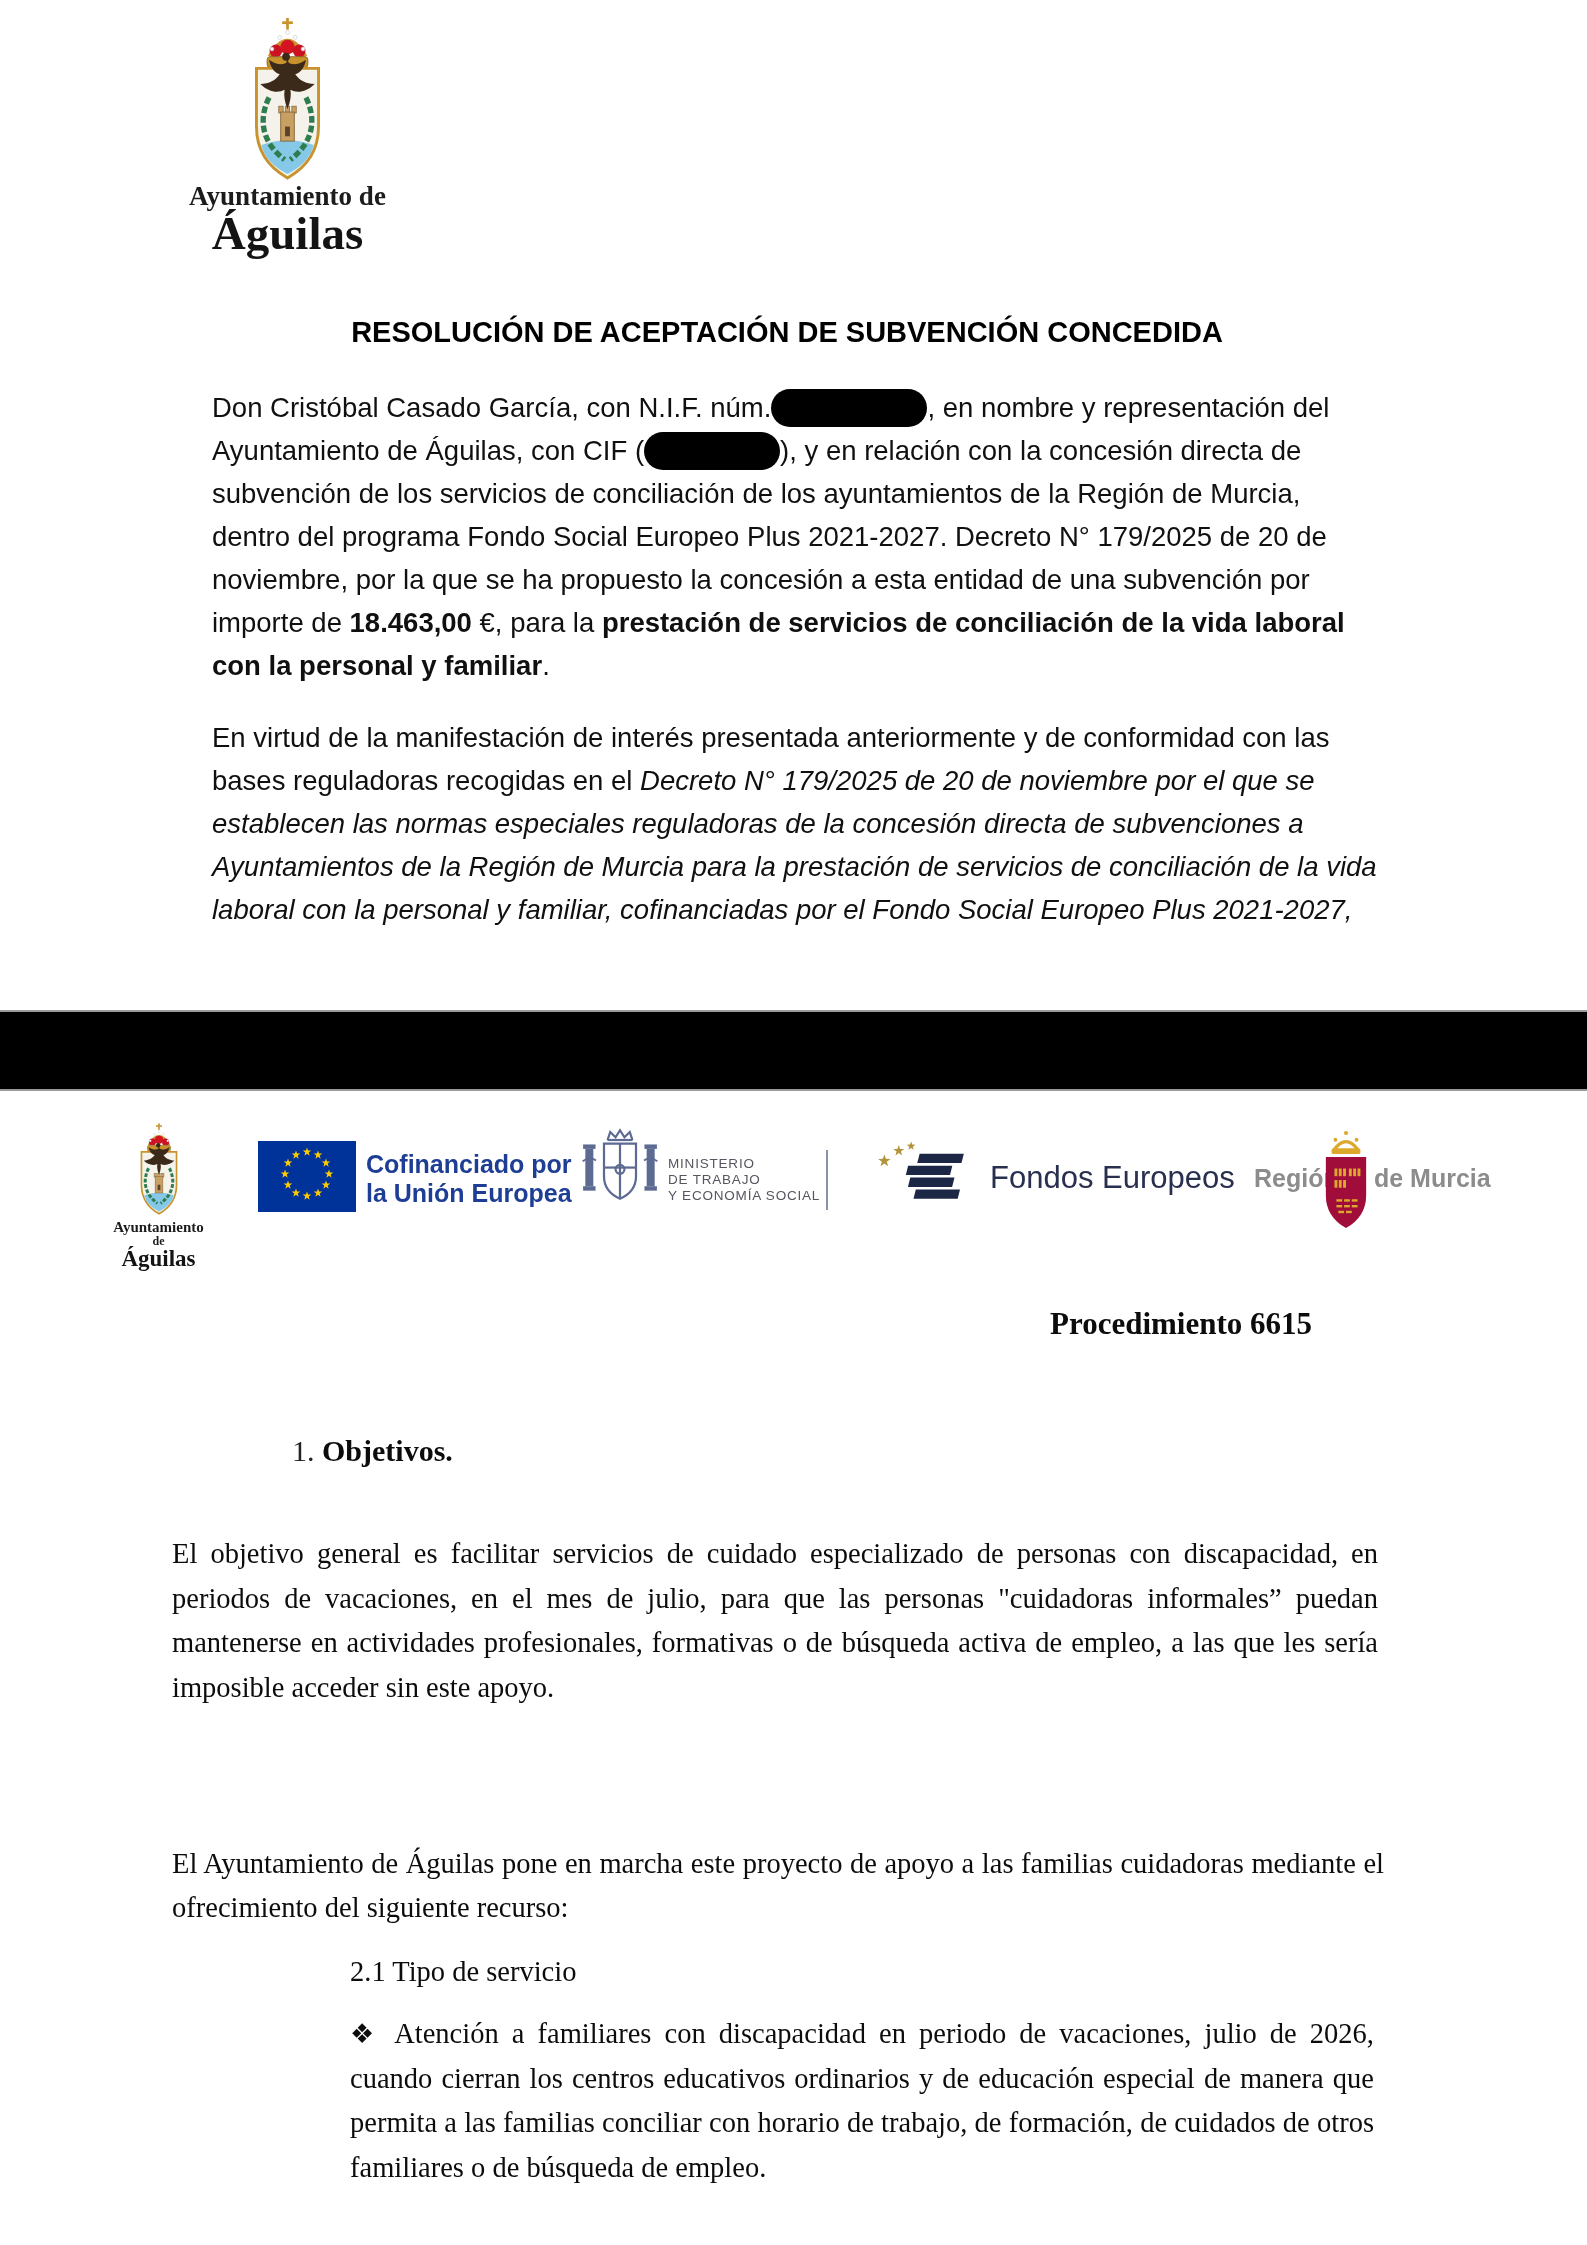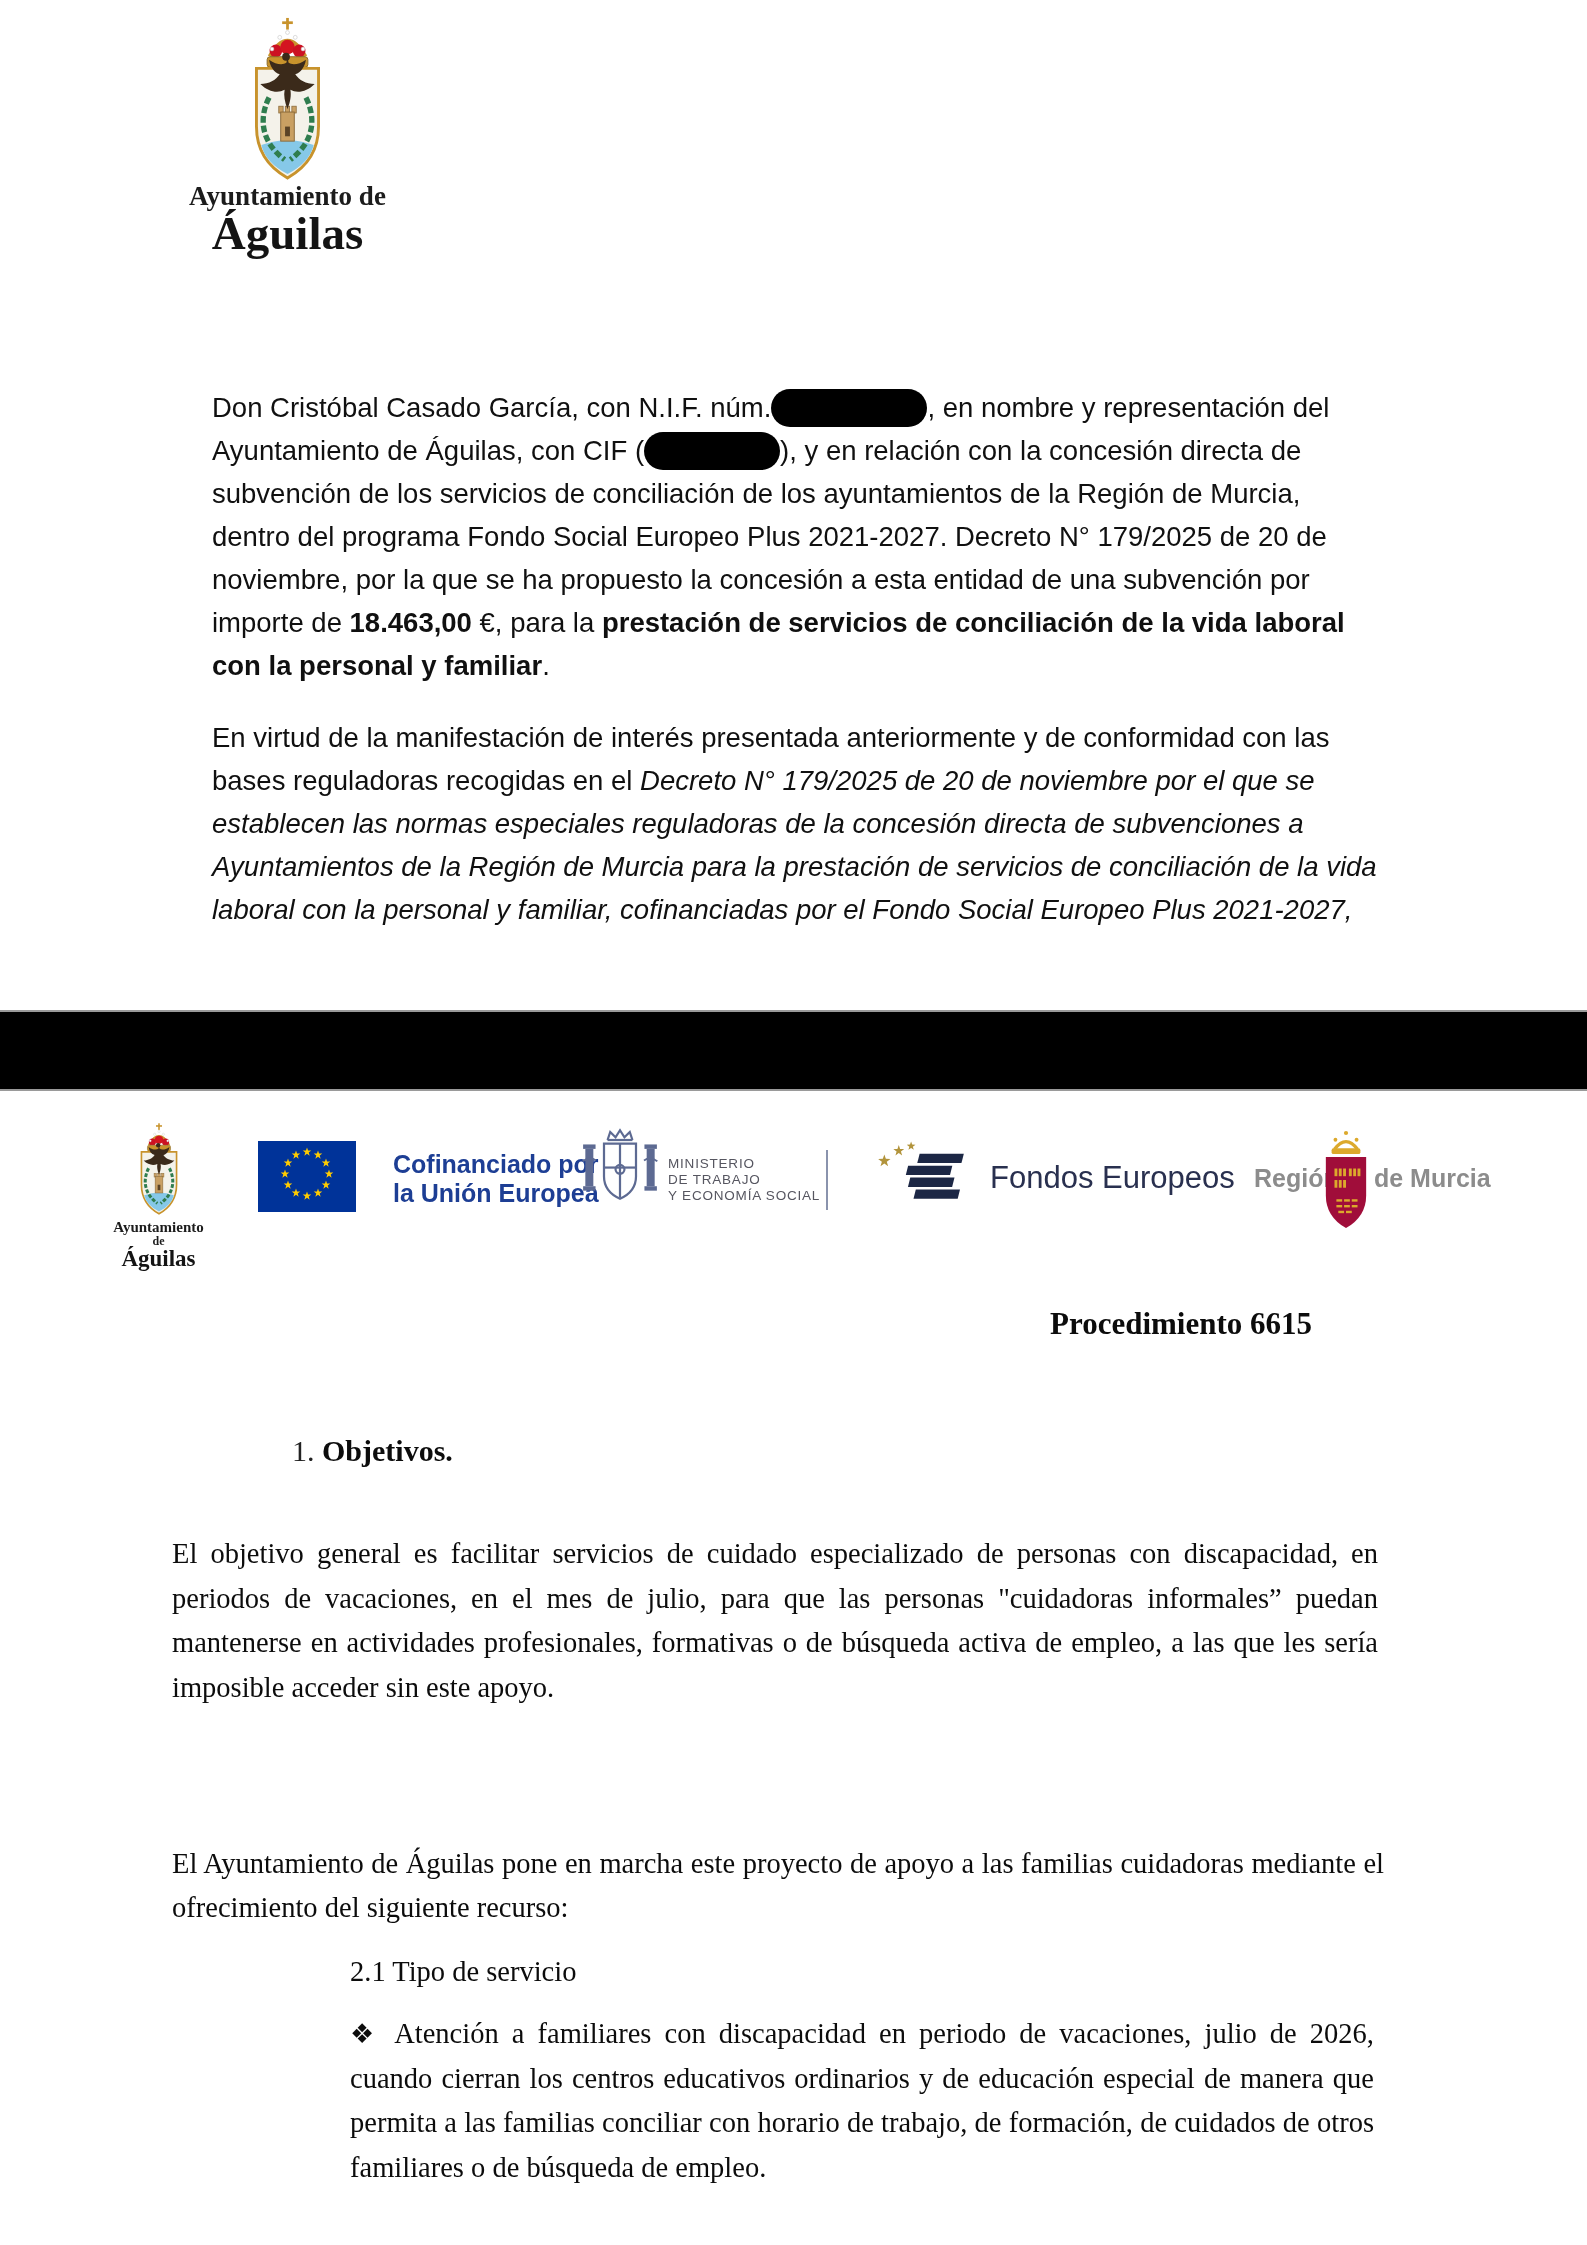--- a/index.html
+++ b/index.html
@@ -25,21 +25,21 @@
   
   .band{left:0;top:1010px;width:1587px;height:81px;background:#000;border-top:2px solid #9a9a9a;border-bottom:2px solid #9a9a9a;box-sizing:border-box;}
 
   
   .p2-aguilas{left:96px;top:1120px;width:125px;text-align:center;}
   .p2-aguilas-line1{font-family:"Liberation Serif","DejaVu Serif",serif;font-weight:bold;font-size:15px;line-height:15px;color:#1c1c1c;}
   .p2-aguilas-line2{font-family:"Liberation Serif","DejaVu Serif",serif;font-weight:bold;font-size:12px;line-height:12px;color:#1c1c1c;}
   .p2-aguilas-line3{font-family:"Liberation Serif","DejaVu Serif",serif;font-weight:bold;font-size:23px;line-height:24px;color:#141414;}
   .eu-flag{left:258px;top:1141px;}
   .eu-caption{left:366px;top:1150px;font-family:"Liberation Sans","DejaVu Sans",sans-serif;
-    font-weight:bold;font-size:25px;line-height:29px;color:#1d3e94;margin-left:27px;}
+    font-weight:bold;font-size:25px;line-height:29px;color:#1d3e94;}
   .min-crest{left:580px;top:1126px;}
   .min-caption{left:668px;top:1156px;font-family:"Liberation Sans","DejaVu Sans",sans-serif;
     font-size:13.5px;line-height:16px;letter-spacing:0.8px;color:#565660;}
   .logo-divider{left:826px;top:1150px;width:2px;height:60px;background:#8a93ad;}
   .fondos-icon{left:872px;top:1134px;}
   .fondos-label{left:990px;top:1160px;font-family:"Liberation Sans","DejaVu Sans",sans-serif;
     font-size:31px;color:#29304f;}
   .murcia-region{left:1254px;top:1164px;font-family:"Liberation Sans","DejaVu Sans",sans-serif;
     font-weight:bold;font-size:25px;color:#8c8c8c;}
   .murcia-shield{left:1322px;top:1128px;}
@@ -101,20 +101,21 @@
 <div class="page">
 
   <div class="abs p1-logo">
     <svg class="crest" width="97" height="170">
       <use href="#aguilas-crest" width="97" height="170"></use>
     </svg>
     <div class="p1-logo-line1">Ayuntamiento de</div>
     <div class="p1-logo-line2">Águilas</div>
   </div>
 
+  <div class="abs p1-title">RESOLUCIÓN DE ACEPTACIÓN DE SUBVENCIÓN CONCEDIDA</div>
 
   <div class="abs p1-body p1-para1">
     <span>Don Cristóbal Casado García, con N.I.F. núm.</span><span class="redact nif"></span><span>, en nombre y representación del Ayuntamiento de Águilas, con CIF (</span><span class="redact cif"></span><span>), y en relación con la concesión directa de subvención de los servicios de conciliación de los ayuntamientos de la Región de Murcia, dentro del programa Fondo Social Europeo Plus 2021-2027. Decreto N° 179/2025 de 20 de noviembre, por la que se ha propuesto la concesión a esta entidad de una subvención por importe de </span><span class="bold">18.463,00</span><span> €, para la </span><span class="bold">prestación de servicios de conciliación de la vida laboral con la personal y familiar</span><span>.</span>
   </div>
 
   <div class="abs p1-body p1-para2">
     <span>En virtud de la manifestación de interés presentada anteriormente y de conformidad con las bases reguladoras recogidas en el </span><span class="italic">Decreto N° 179/2025 de 20 de noviembre por el que se establecen las normas especiales reguladoras de la concesión directa de subvenciones a Ayuntamientos de la Región de Murcia para la prestación de servicios de conciliación de la vida laboral con la personal y familiar, cofinanciadas por el Fondo Social Europeo Plus 2021-2027,</span>
   </div>
 
   <div class="abs band"></div>

